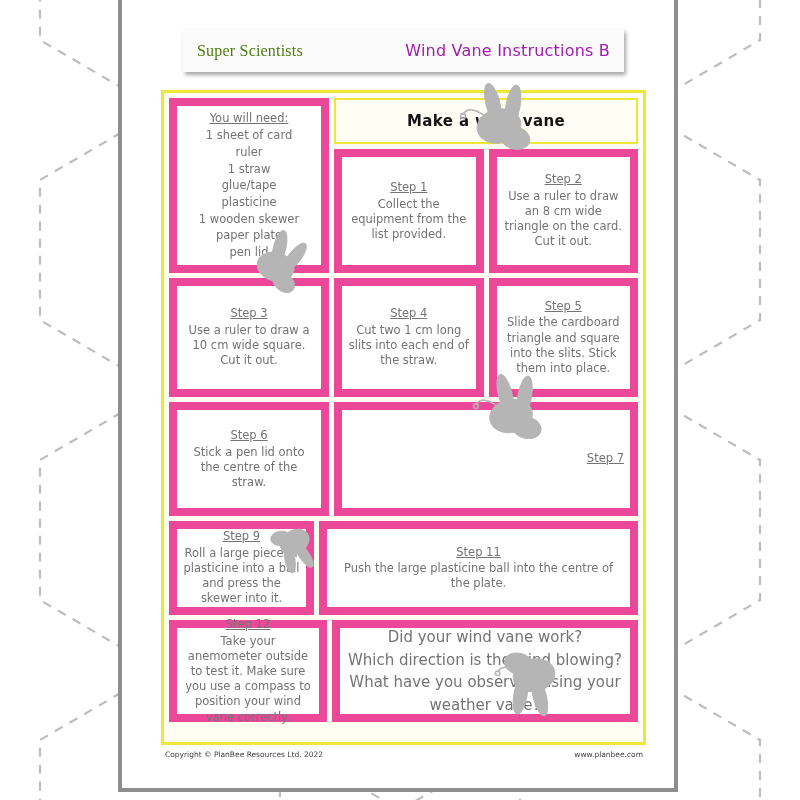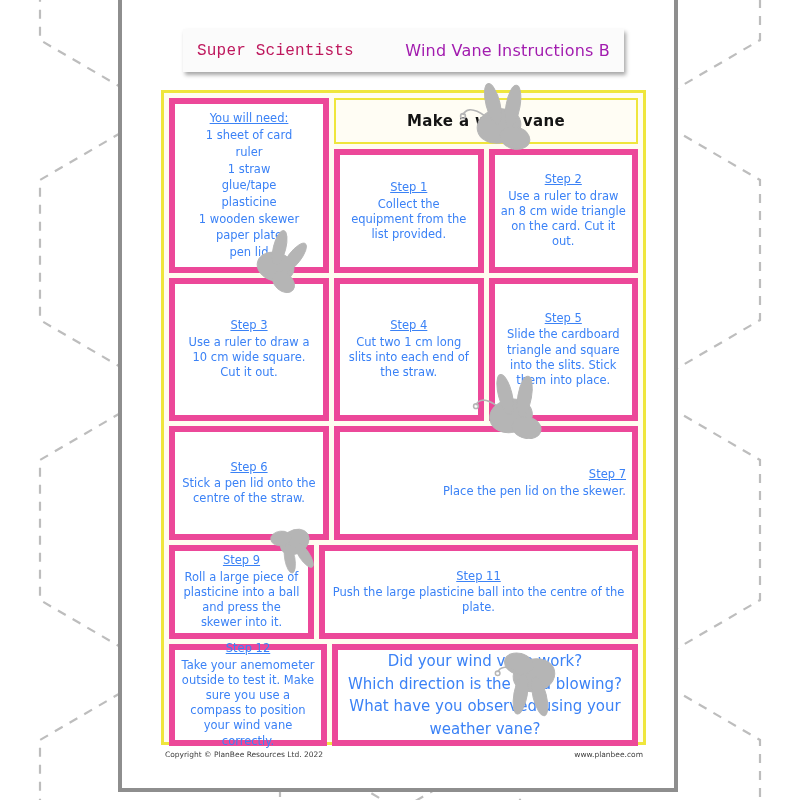--- a/index.html
+++ b/index.html
@@ -28,51 +28,51 @@
   
   .header-bar{
     position:absolute;left:61px;top:29px;width:441px;height:43px;
     background:#fbfbfb;
     box-shadow:2px 3px 4px rgba(0,0,0,.35);
     display:flex;align-items:center;
     box-sizing:border-box;
     padding:0 14px;
   }
   .header-bar .h-left{
-    font-family:Liberation Mono, monospace;
-    font-size:16px;color:#be185d;letter-spacing:.2px;
+    font-family:Liberation Serif, serif;
+    font-size:16px;color:#4d7c0f;letter-spacing:.2px;
   }
   .header-bar .h-right{
     margin-left:auto;
     font-family:"DejaVu Sans", sans-serif;
     font-size:16px;color:#a21caf;letter-spacing:.2px;
   }
 
   
   .frame{
     position:absolute;left:39px;top:90px;width:485px;height:655px;
     border:3px solid #efe63c;
     background:#fffdf0;
     box-sizing:border-box;
     padding:5px;
   }
 
   .rows{display:flex;flex-direction:column;gap:5px;height:100%;box-sizing:border-box;}
   .row{display:flex;gap:5px;flex:0 0 auto;}
 
   .cell{
-    border:6px solid #ec4899;
+    border:8px solid #ec4899;
     background:#ffffff;
     box-sizing:border-box;
     display:flex;flex-direction:column;
     align-items:center;justify-content:center;
     text-align:center;
     padding:12px 6px;
     font-family:"DejaVu Sans", sans-serif;
-    color:#3b82f6;
+    color:#737373;
     position:relative;
   }
 
   .step-title{
     text-decoration:underline;
     font-size:11.5px;
     line-height:1.35;
     margin-bottom:1px;
     white-space:nowrap;
   }
@@ -170,21 +170,21 @@
                 <div class="step-body">Collect the equipment from the list provided.</div>
               </div>
               <div class="cell" style="flex:1;">
                 <div class="step-title">Step 2</div>
                 <div class="step-body">Use a ruler to draw an 8 cm wide triangle on the card. Cut it out.</div>
               </div>
             </div>
           </div>
         </div>
 
-        <div class="row" style="height:143px;">
+        <div class="row" style="height:119px;">
           <div class="cell" style="width:160px;">
             <div class="step-title">Step 3</div>
             <div class="step-body">Use a ruler to draw a 10 cm wide square. Cut it out.</div>
           </div>
           <div class="cell" style="flex:1;">
             <div class="step-title">Step 4</div>
             <div class="step-body">Cut two 1 cm long slits into each end of the straw.</div>
           </div>
           <div class="cell" style="flex:1;">
             <div class="step-title">Step 5</div>
@@ -192,21 +192,20 @@
           </div>
         </div>
 
         <div class="row" style="height:114px;">
           <div class="cell" style="width:160px;">
             <div class="step-title">Step 6</div>
             <div class="step-body">Stick a pen lid onto the centre of the straw.</div>
           </div>
           <div class="cell" style="flex:1;align-items:flex-end;">
             <div class="step-title">Step 7</div>
-            <div class="step-body">Place the pen lid on the skewer.</div>
           </div>
         </div>
 
         <div class="row" style="height:94px;">
           <div class="cell" style="width:145px;">
             <div class="step-title">Step 9</div>
             <div class="step-body">Roll a large piece of plasticine into a ball and press the skewer into it.</div>
           </div>
           <div class="cell" style="flex:1;">
             <div class="step-title">Step 11</div>

